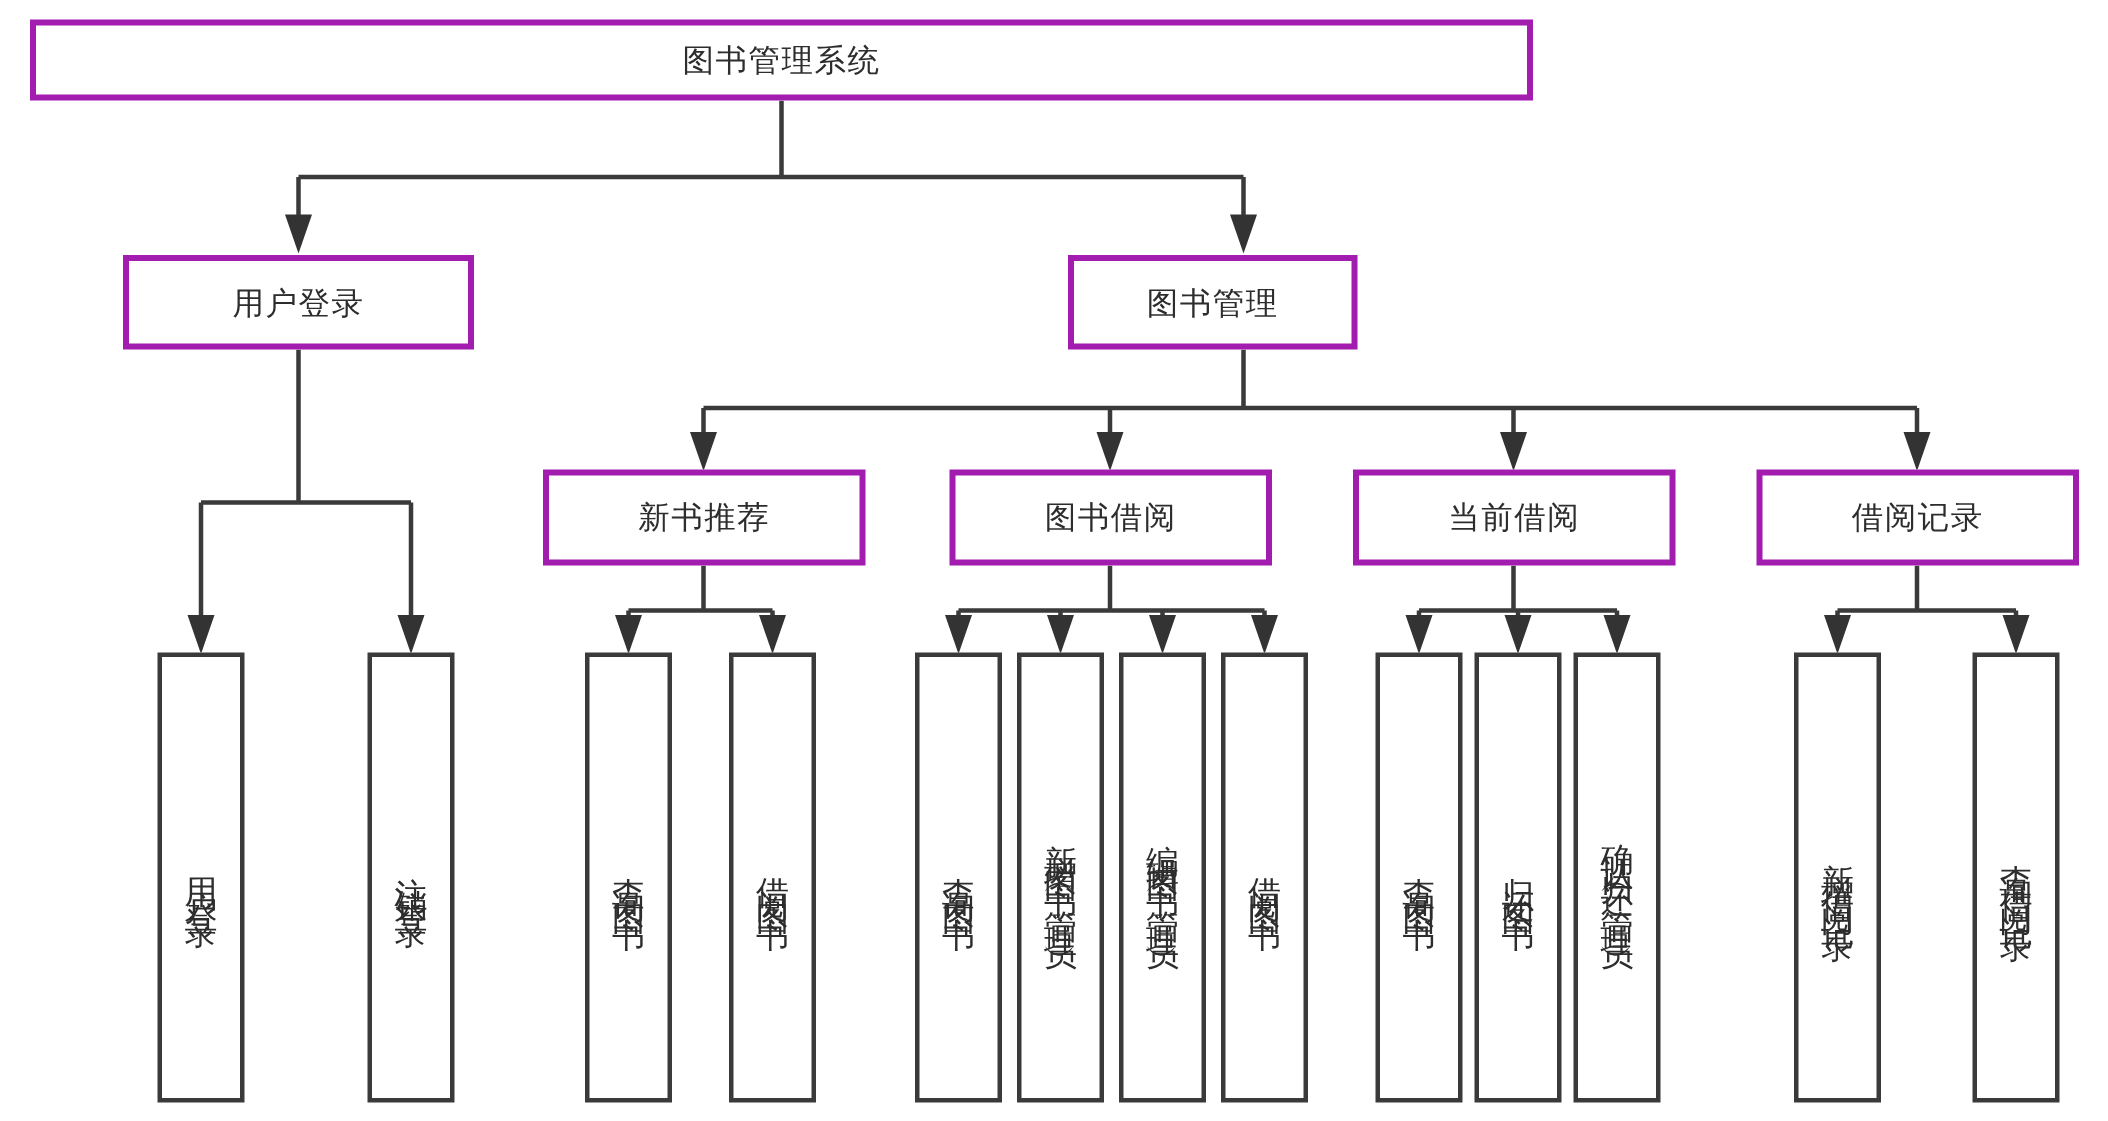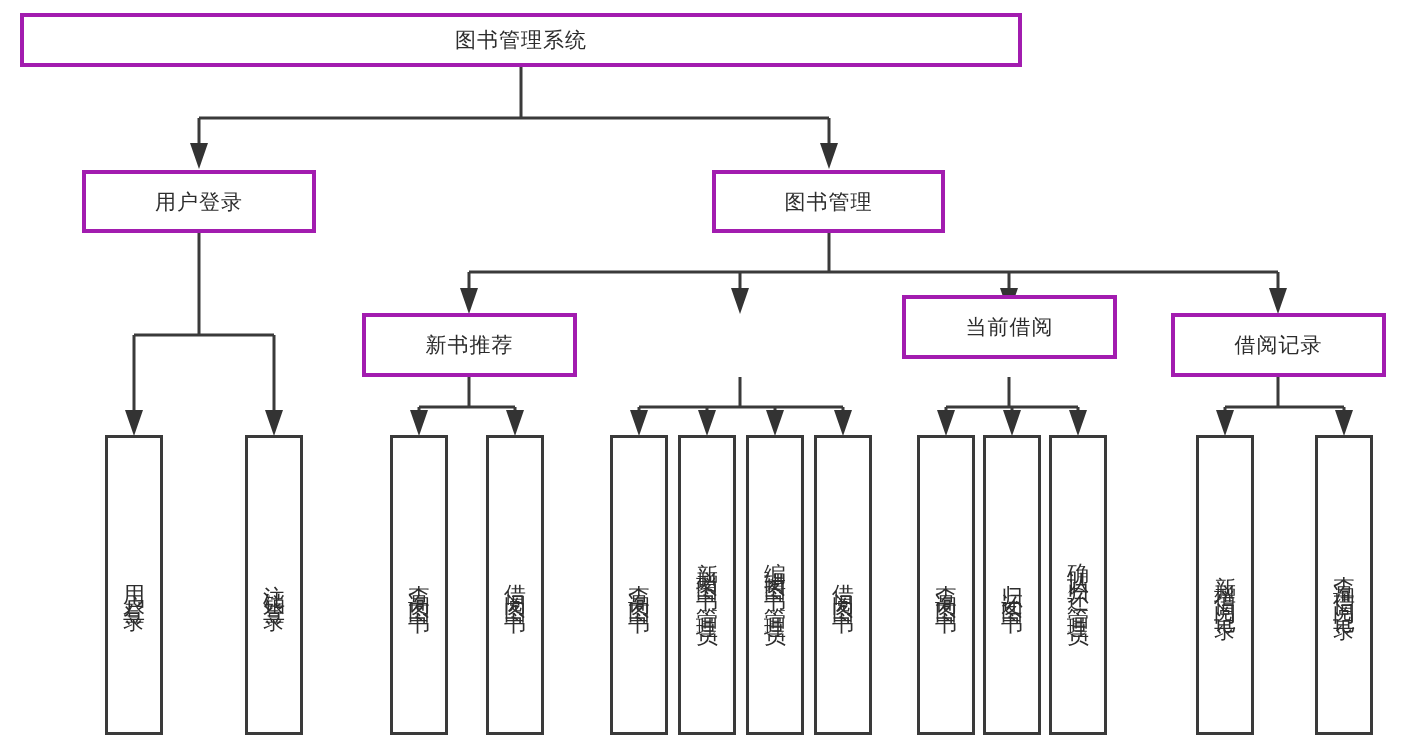--- a/index.html
+++ b/index.html
@@ -45,24 +45,24 @@
     text-align: center;
     line-height: 52px;
     font-size: 22px;
     letter-spacing: 9px;
     color: #2d2d2d;
     overflow: hidden;
   }
   
   .n-root    { left: 20px;   top: 13px;  width: 1002px; height: 54px; }
   .n-login   { left: 82px;   top: 170px; width: 234px;  height: 63px; }
-  .n-mgmt    { left: 712px;  top: 170px; width: 233px;  height: 63px; }
+  .n-mgmt    { left: 712px;  top: 170px; width: 193px;  height: 63px; }
   .n-rec     { left: 362px;  top: 313px; width: 215px;  height: 64px; }
   .n-borrow  { left: 633px;  top: 313px; width: 215px;  height: 64px; }
-  .n-current { left: 902px;  top: 295px; width: 215px;  height: 64px; }
+  .n-current { left: 902px;  top: 313px; width: 215px;  height: 64px; }
   .n-record  { left: 1171px; top: 313px; width: 215px;  height: 64px; }
   
   .l1  { left: 105px; }
   .l2  { left: 245px; }
   .l3  { left: 390px; }
   .l4  { left: 486px; }
   .l5  { left: 610px; }
   .l6  { left: 678px; }
   .l7  { left: 746px; }
   .l8  { left: 814px; }
@@ -127,20 +127,21 @@
       <polygon points="1335,410 1353,410 1344,436"></polygon>
     </g>
   </svg>
 
   <div class="node n-root">图书管理系统</div>
 
   <div class="node n-login">用户登录</div>
   <div class="node n-mgmt">图书管理</div>
 
   <div class="node n-rec">新书推荐</div>
+  <div class="node n-borrow">图书借阅</div>
   <div class="node n-current">当前借阅</div>
   <div class="node n-record">借阅记录</div>
 
   <div class="leaf l1">用户登录</div>
   <div class="leaf l2">注销登录</div>
 
   <div class="leaf l3">查询图书</div>
   <div class="leaf l4">借阅图书</div>
 
   <div class="leaf l5">查询图书</div>

